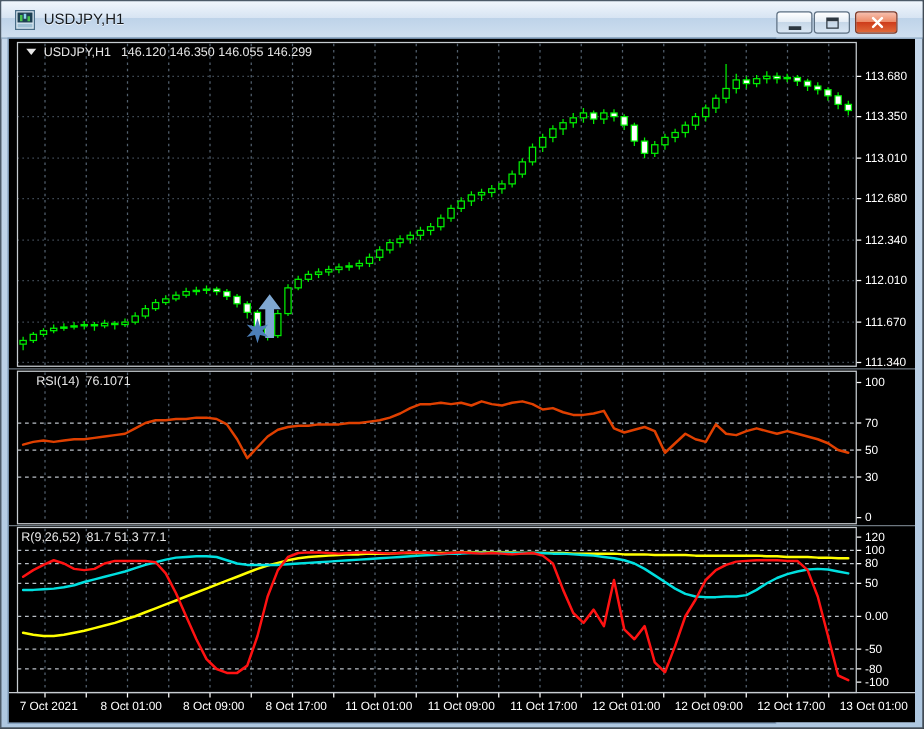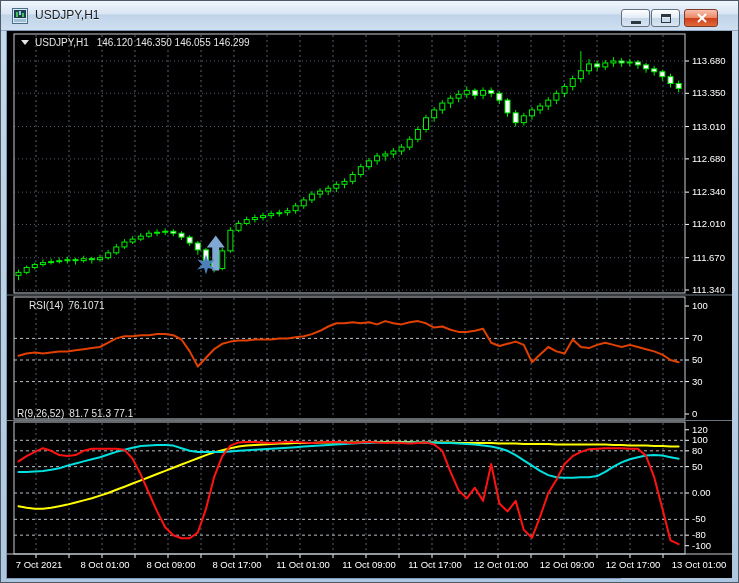--- a/index.html
+++ b/index.html
@@ -32,21 +32,21 @@
   .chart-surface{
     position:absolute;left:6px;top:30px;width:613px;height:547px;background:#000;
     outline:1px solid #7b98b6;
   }
   .chart-surface svg{position:absolute;left:0;top:0;}
   .pane-header{
     position:absolute;color:#e6e6e6;font-size:10px;letter-spacing:0;white-space:nowrap;text-align:center;
   }
   .hdr-main{left:20px;top:36px;}
   .hdr-rsi{left:28px;top:299px;}
-  .hdr-rci{left:16px;top:407px;}
+  .hdr-rci{left:16px;top:424px;}
   .tri-down{
     display:inline-block;width:0;height:0;margin-right:6px;position:relative;top:-1px;
     border-left:4px solid transparent;border-right:4px solid transparent;border-top:5px solid #e6e6e6;
   }
   .hdr-gap{display:inline-block;width:8px;}
 </style>
 </head>
 <body>
 
 <div class="window">

